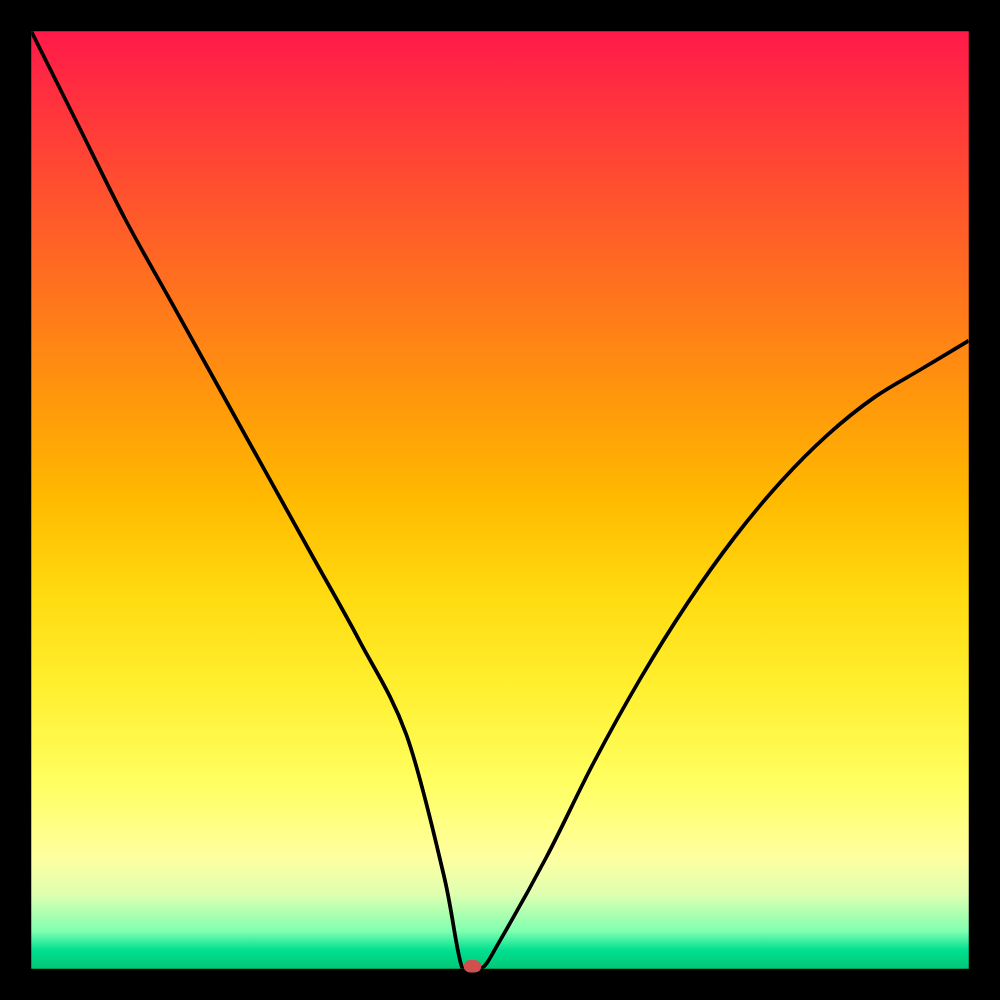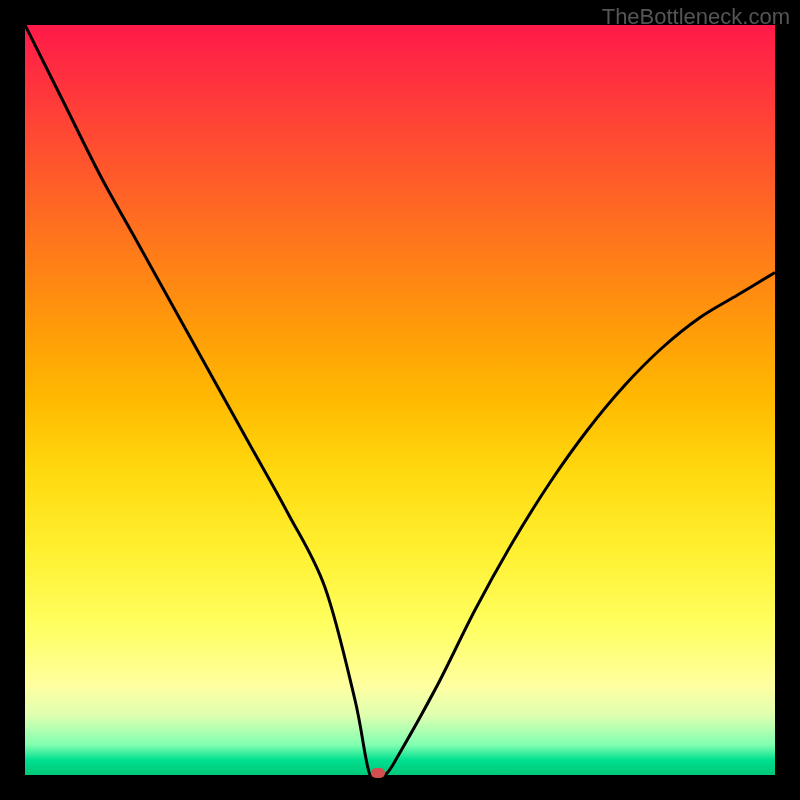--- a/index.html
+++ b/index.html
@@ -63,20 +63,19 @@
     background: #d05050;
     border-radius: 5px;
     transform: translate(-50%, -50%);
     z-index: 5;
   }
 </style>
 </head>
 <body>
 
 <div class="chart-container">
-  <div class="watermark">TheBottleneck.com</div>
   <div class="plot-area">
     <svg class="curve" viewBox="0 0 750 750" preserveAspectRatio="none">
       <path id="curve-path" fill="none" stroke="#000" stroke-width="3" d="M 0 0 C 6.25 12.5 25 50 37.5 75 C 50 100 62.5 126.25 75 150 C 87.5 173.75 100 195 112.5 217.5 C 125 240 137.5 262.5 150 285 C 162.5 307.5 175 330 187.5 352.5 C 200 375 212.5 397.5 225 420 C 237.5 442.5 250 463.75 262.5 487.5 C 275 511.25 288.75 531.25 300 562.5 C 311.25 593.75 322.5 643.75 330 675 C 337.5 706.25 340 737.5 345 750 C 350 762.5 355 753.75 360 750 C 365 746.25 366.25 742.5 375 727.5 C 383.75 712.5 400.00000000000006 683.75 412.50000000000006 660 C 425.00000000000006 636.25 437.5 608.75 450 585 C 462.5 561.25 475 538.75 487.5 517.5 C 500 496.25 512.5 476.25 525 457.5 C 537.5 438.75 550 421.25 562.5 405 C 575 388.75 587.5 373.75 600 360 C 612.5 346.25 625 333.75000000000006 637.5 322.50000000000006 C 650 311.25000000000006 662.5 301.25 675 292.5 C 687.5 283.75 700 277.5 712.5 270 C 725 262.5 743.75 251.24999999999994 750 247.49999999999994"></path>
     </svg>
     <div class="marker" id="marker" style="left: 352.5px; top: 748px; background: rgb(208, 80, 80);"></div>
   </div>
 </div>
 
 </body></html>

